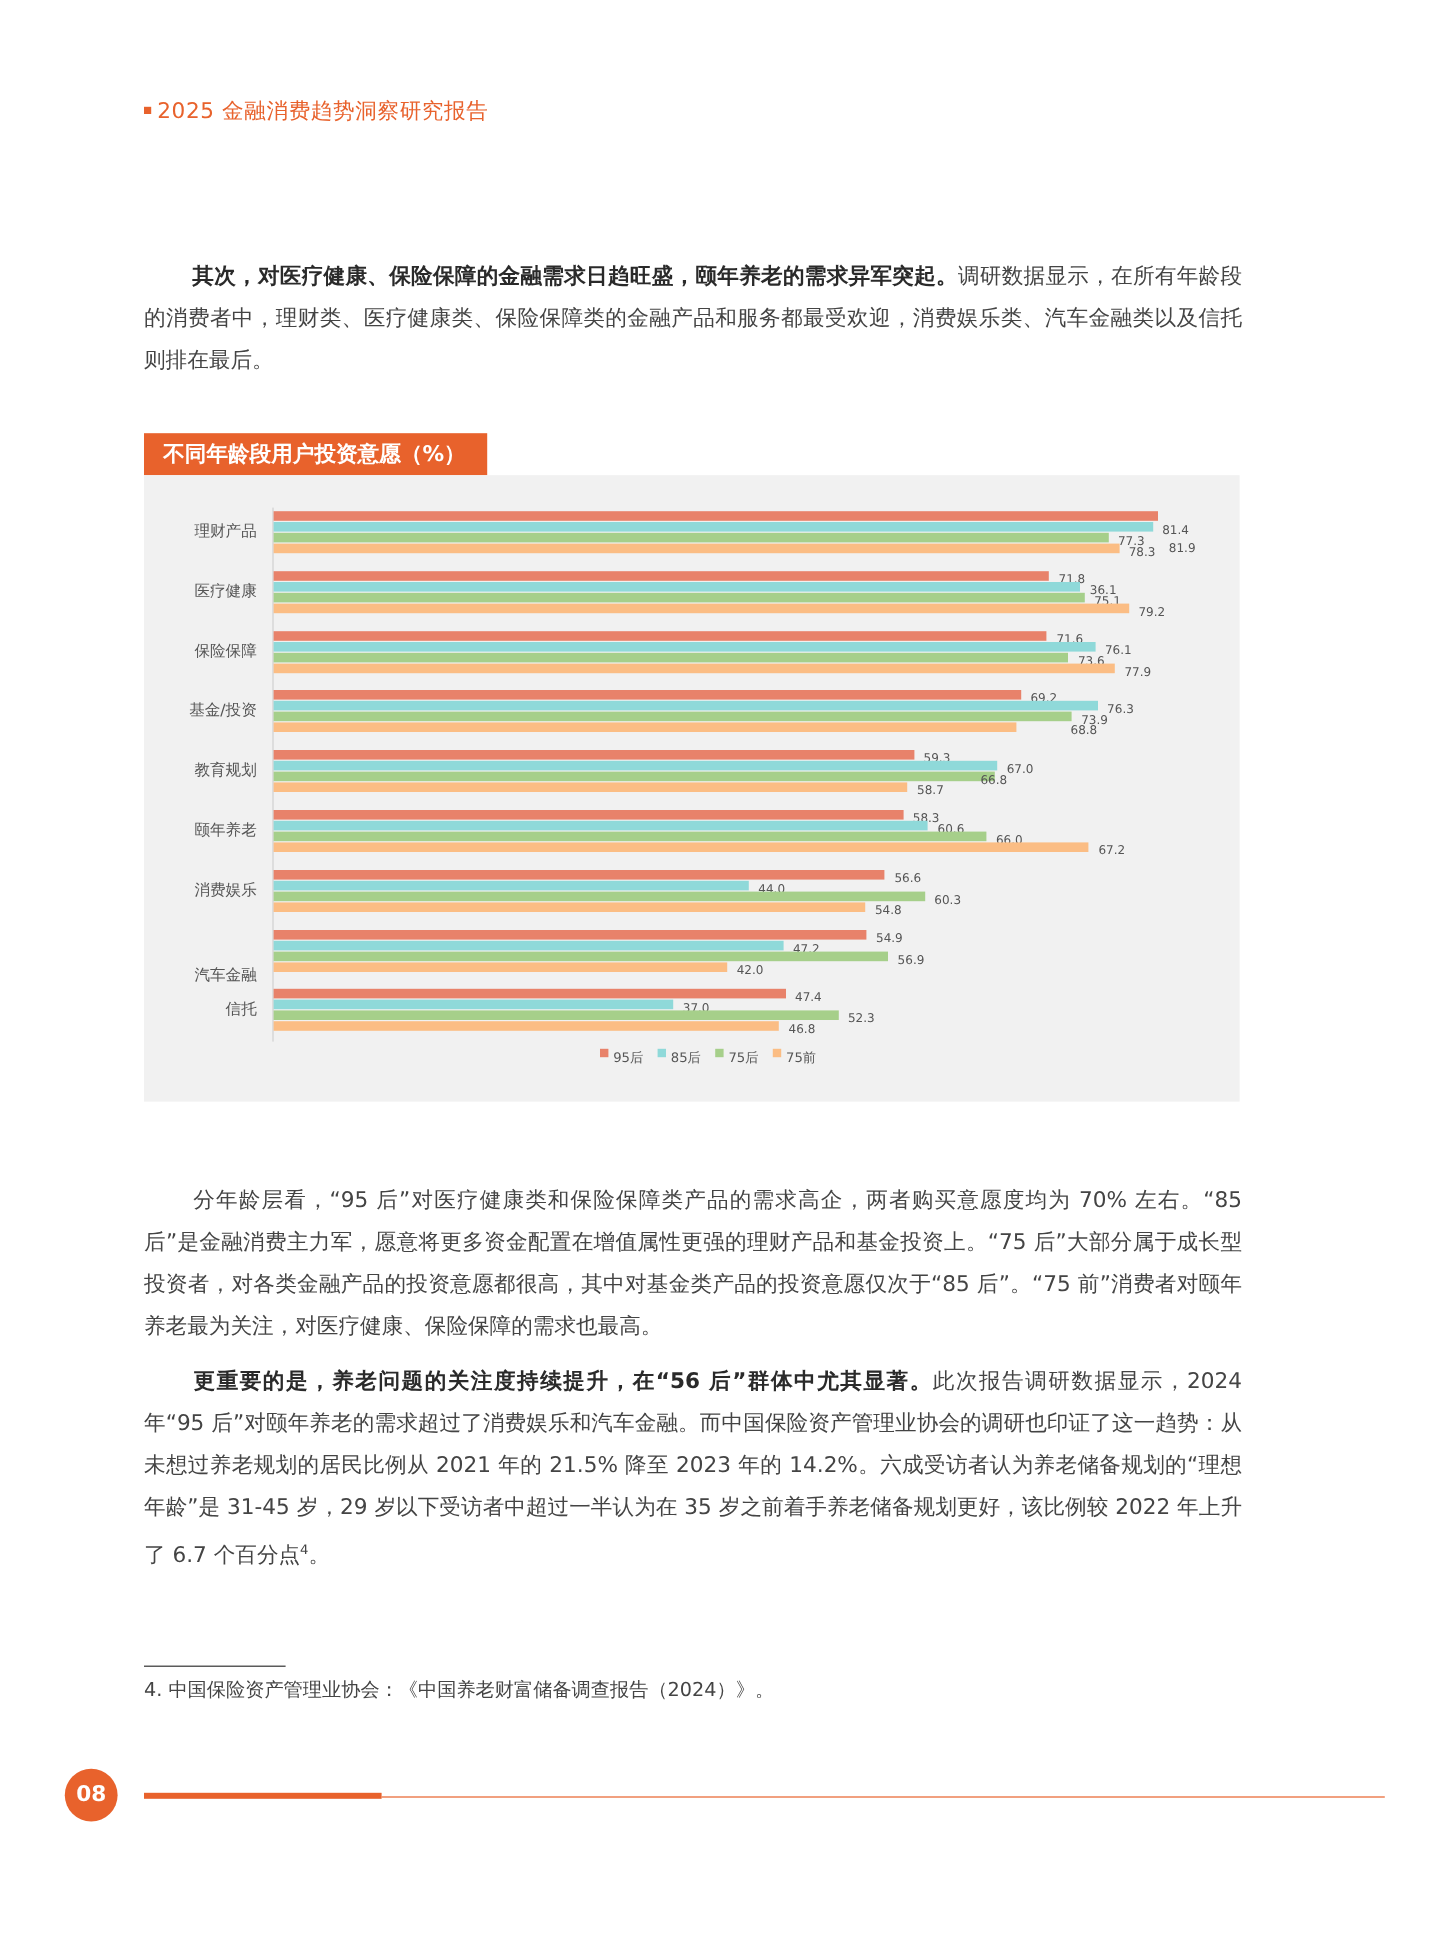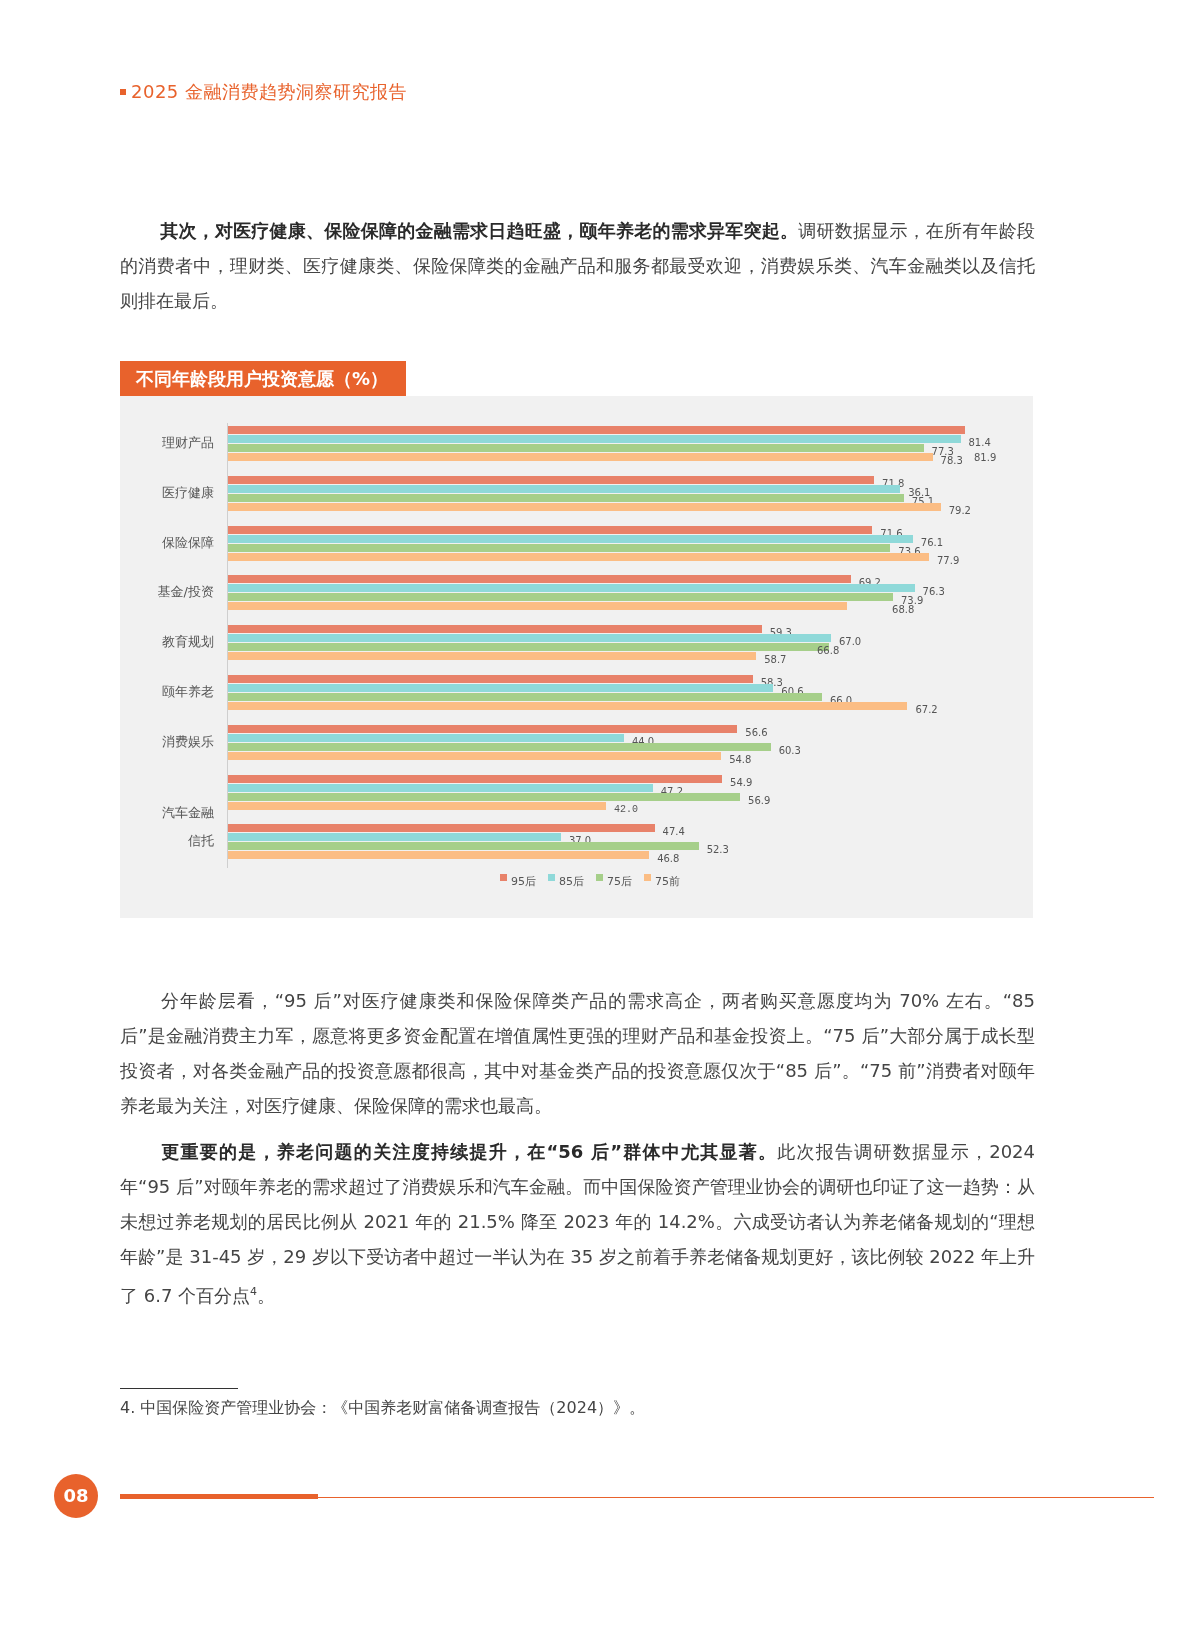--- a/index.html
+++ b/index.html
@@ -112,21 +112,21 @@
     <div class="bar" style="top: 751.8px; width: 493.133px; background: rgb(251, 189, 132);"></div>
     <div class="val" style="left: 729.133px; top: 754.8px;">54.8</div>
     <div class="cat-label" style="top: 804px;">汽车金融</div>
     <div class="bar" style="top: 774.6px; width: 494.033px; background: rgb(232, 130, 106);"></div>
     <div class="val" style="left: 730.033px; top: 777.6px;">54.9</div>
     <div class="bar" style="top: 783.6px; width: 424.742px; background: rgb(143, 217, 217);"></div>
     <div class="val" style="left: 660.742px; top: 786.6px;">47.2</div>
     <div class="bar" style="top: 792.6px; width: 512.031px; background: rgb(166, 207, 138);"></div>
     <div class="val" style="left: 748.031px; top: 795.6px;">56.9</div>
     <div class="bar" style="top: 801.6px; width: 377.949px; background: rgb(251, 189, 132);"></div>
-    <div class="val" style="left: 613.949px; top: 804.6px; font-family: Liberation Mono, monospace;">42.0</div>
+    <div class="val" style="left: 613.949px; top: 804.6px;">42.0</div>
     <div class="cat-label" style="top: 832.4px;">信托</div>
     <div class="bar" style="top: 824.4px; width: 426.542px; background: rgb(232, 130, 106);"></div>
     <div class="val" style="left: 662.542px; top: 827.4px;">47.4</div>
     <div class="bar" style="top: 833.4px; width: 332.955px; background: rgb(143, 217, 217);"></div>
     <div class="val" style="left: 568.955px; top: 836.4px;">37.0</div>
     <div class="bar" style="top: 842.4px; width: 470.636px; background: rgb(166, 207, 138);"></div>
     <div class="val" style="left: 706.636px; top: 845.4px;">52.3</div>
     <div class="bar" style="top: 851.4px; width: 421.143px; background: rgb(251, 189, 132);"></div>
     <div class="val" style="left: 657.143px; top: 854.4px;">46.8</div>
   </div>

